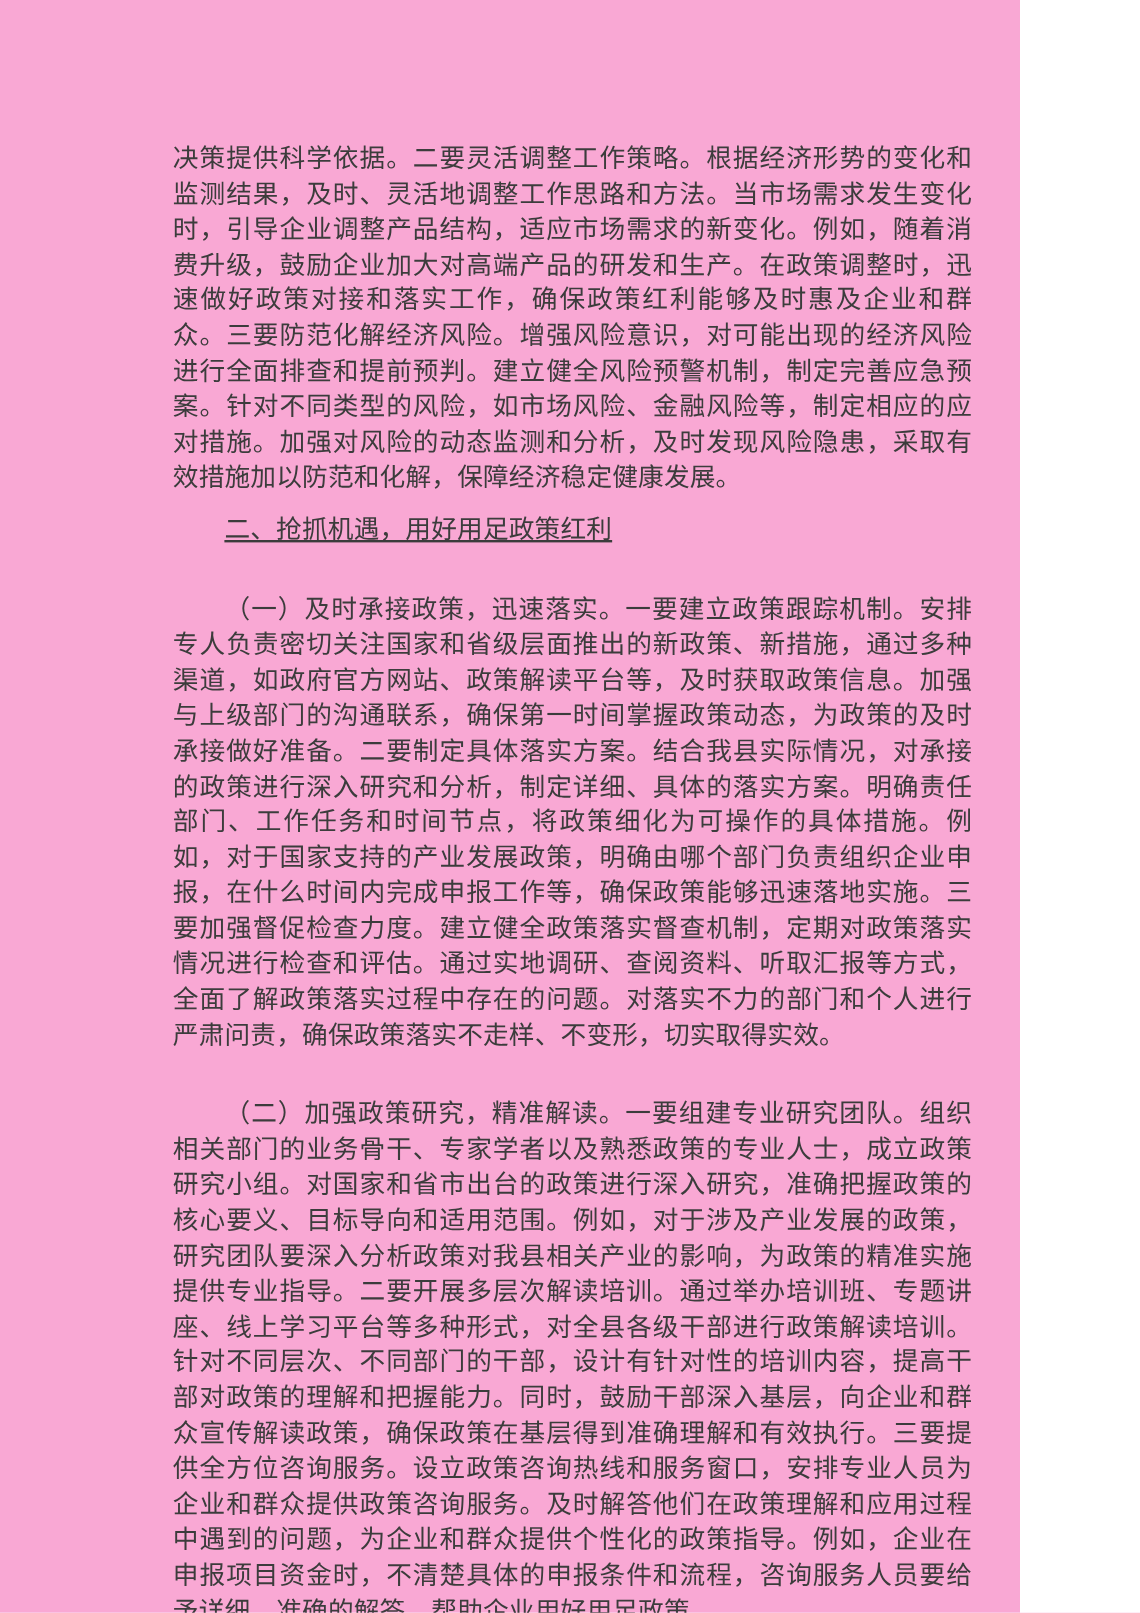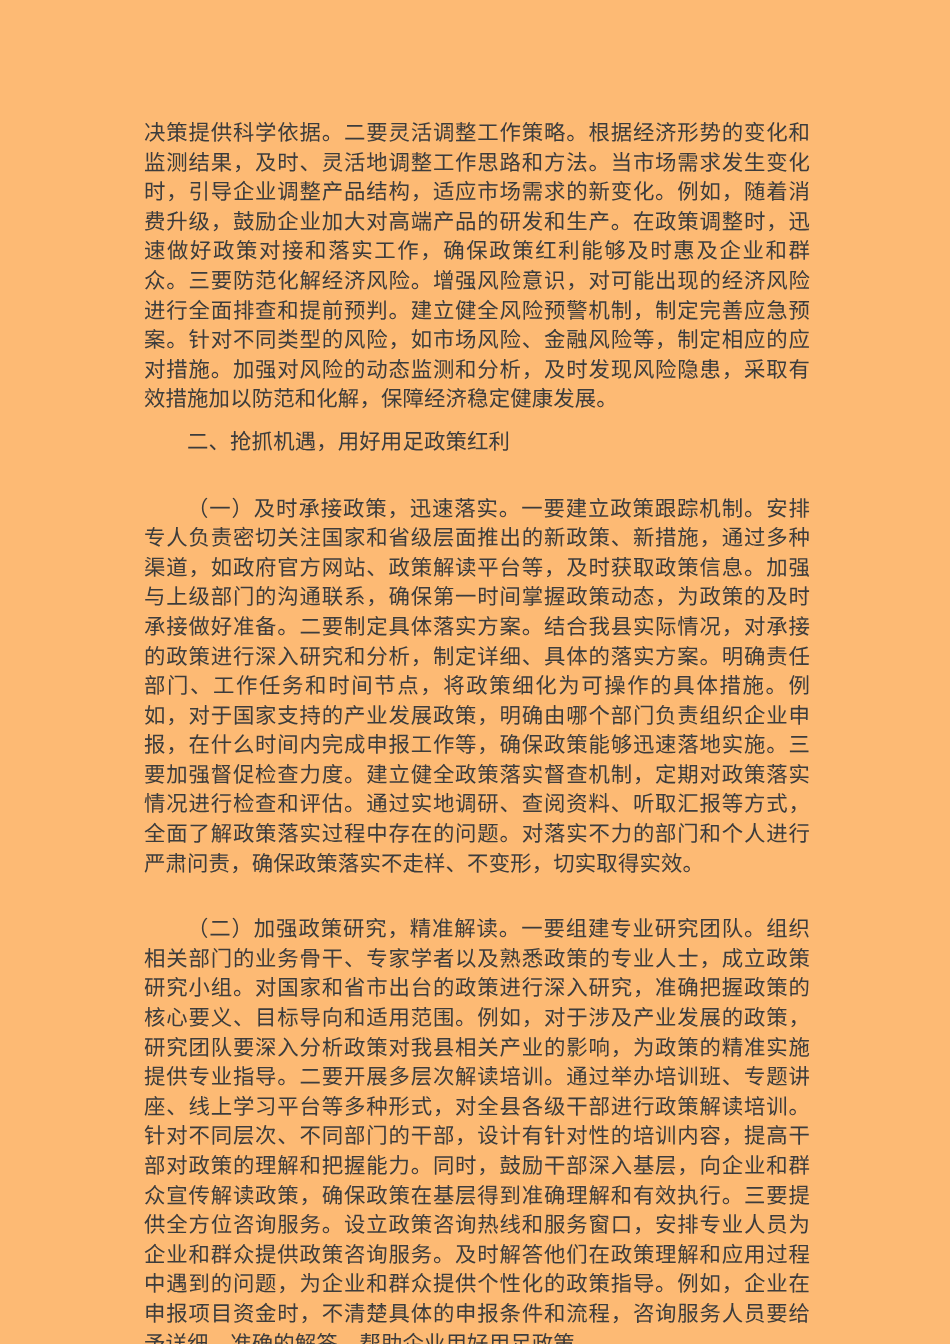--- a/index.html
+++ b/index.html
@@ -10,23 +10,23 @@
   body {
     width: 950px;
     height: 1344px;
     background: #ffffff;
     font-family: "DejaVu Sans", "Liberation Sans", sans-serif;
     overflow: hidden;
   }
 
   .page {
     position: relative;
-    width: 950px;
+    width: 850px;
     height: 1344px;
-    background: #fdba74;
+    background: #f9a8d4;
     box-sizing: border-box;
   }
 
   .page-body {
     position: absolute;
     left: 144px;
     top: 118px;
     width: 666px;
   }
 
@@ -53,20 +53,21 @@
   
   .para.indent {
     text-indent: 43px;
     margin-top: 25px;
   }
 
   
   .heading {
     text-indent: 43px;
     text-align: left;
+    text-decoration: underline;
   }
 
   .gap-sm { height: 11px; }
   .gap-md { height: 12px; }
   .gap-lg { height: 13px; }
 </style>
 </head>
 <body>
 
 <div class="page">

